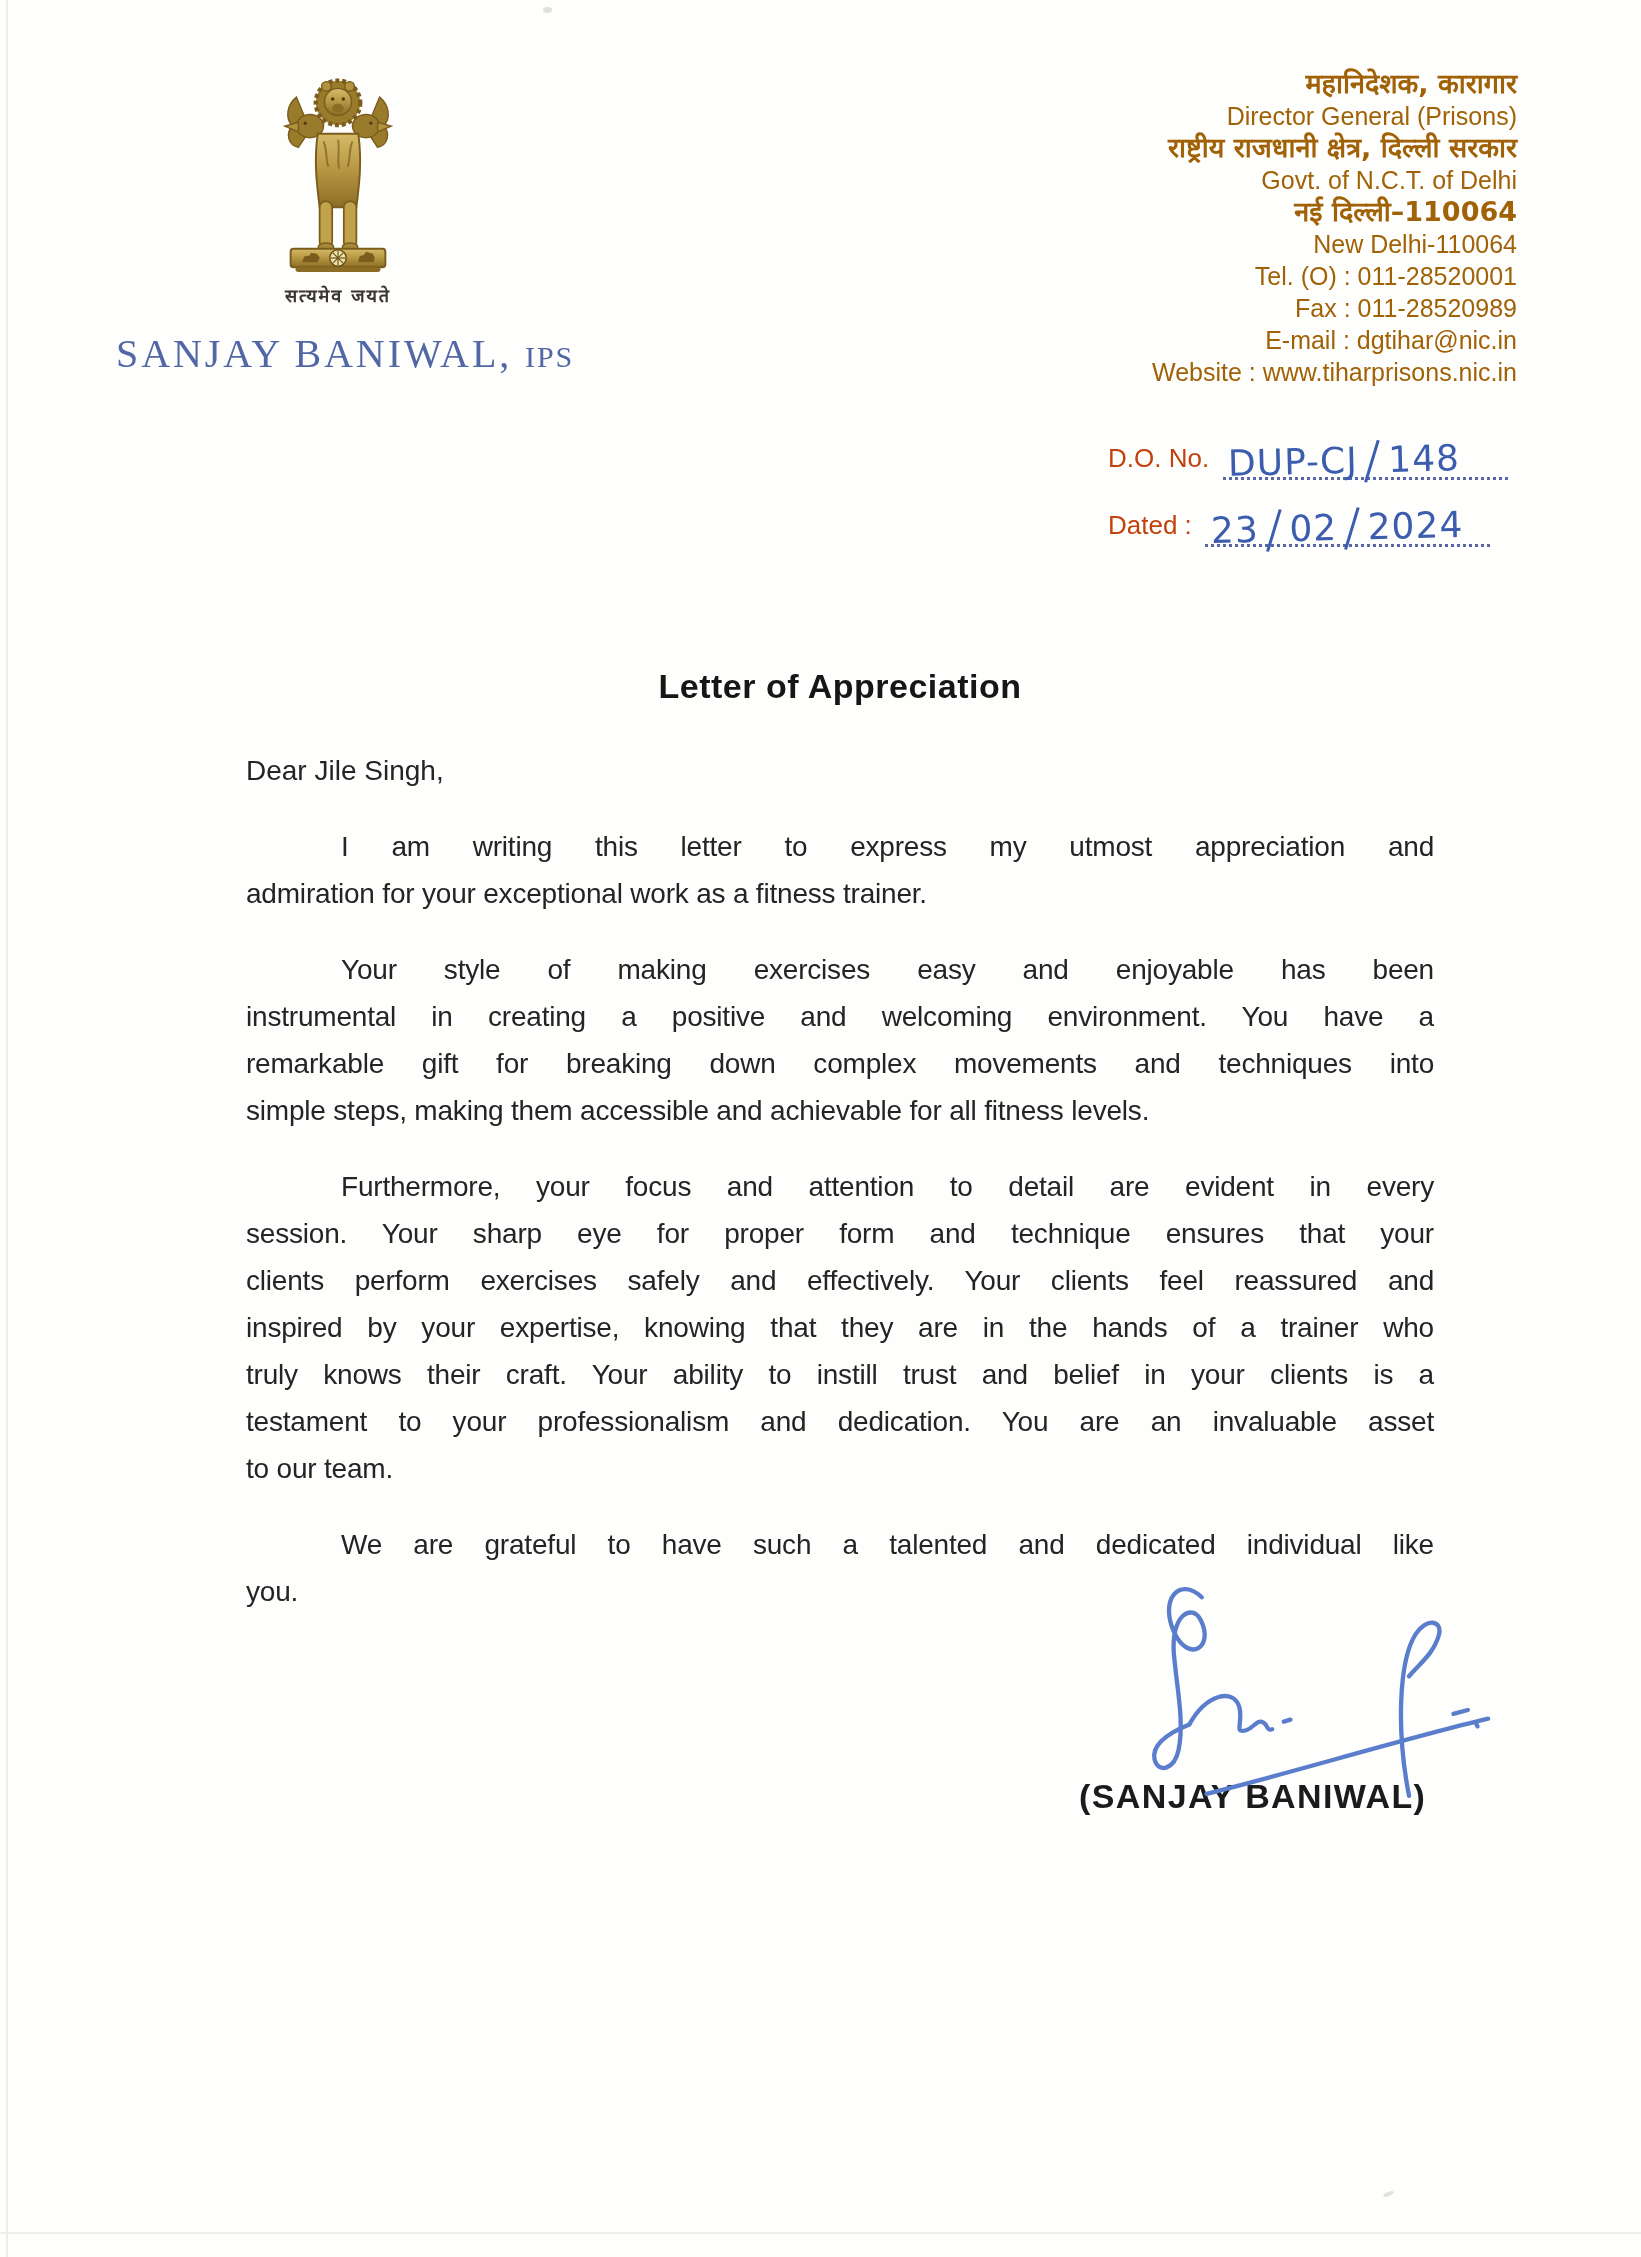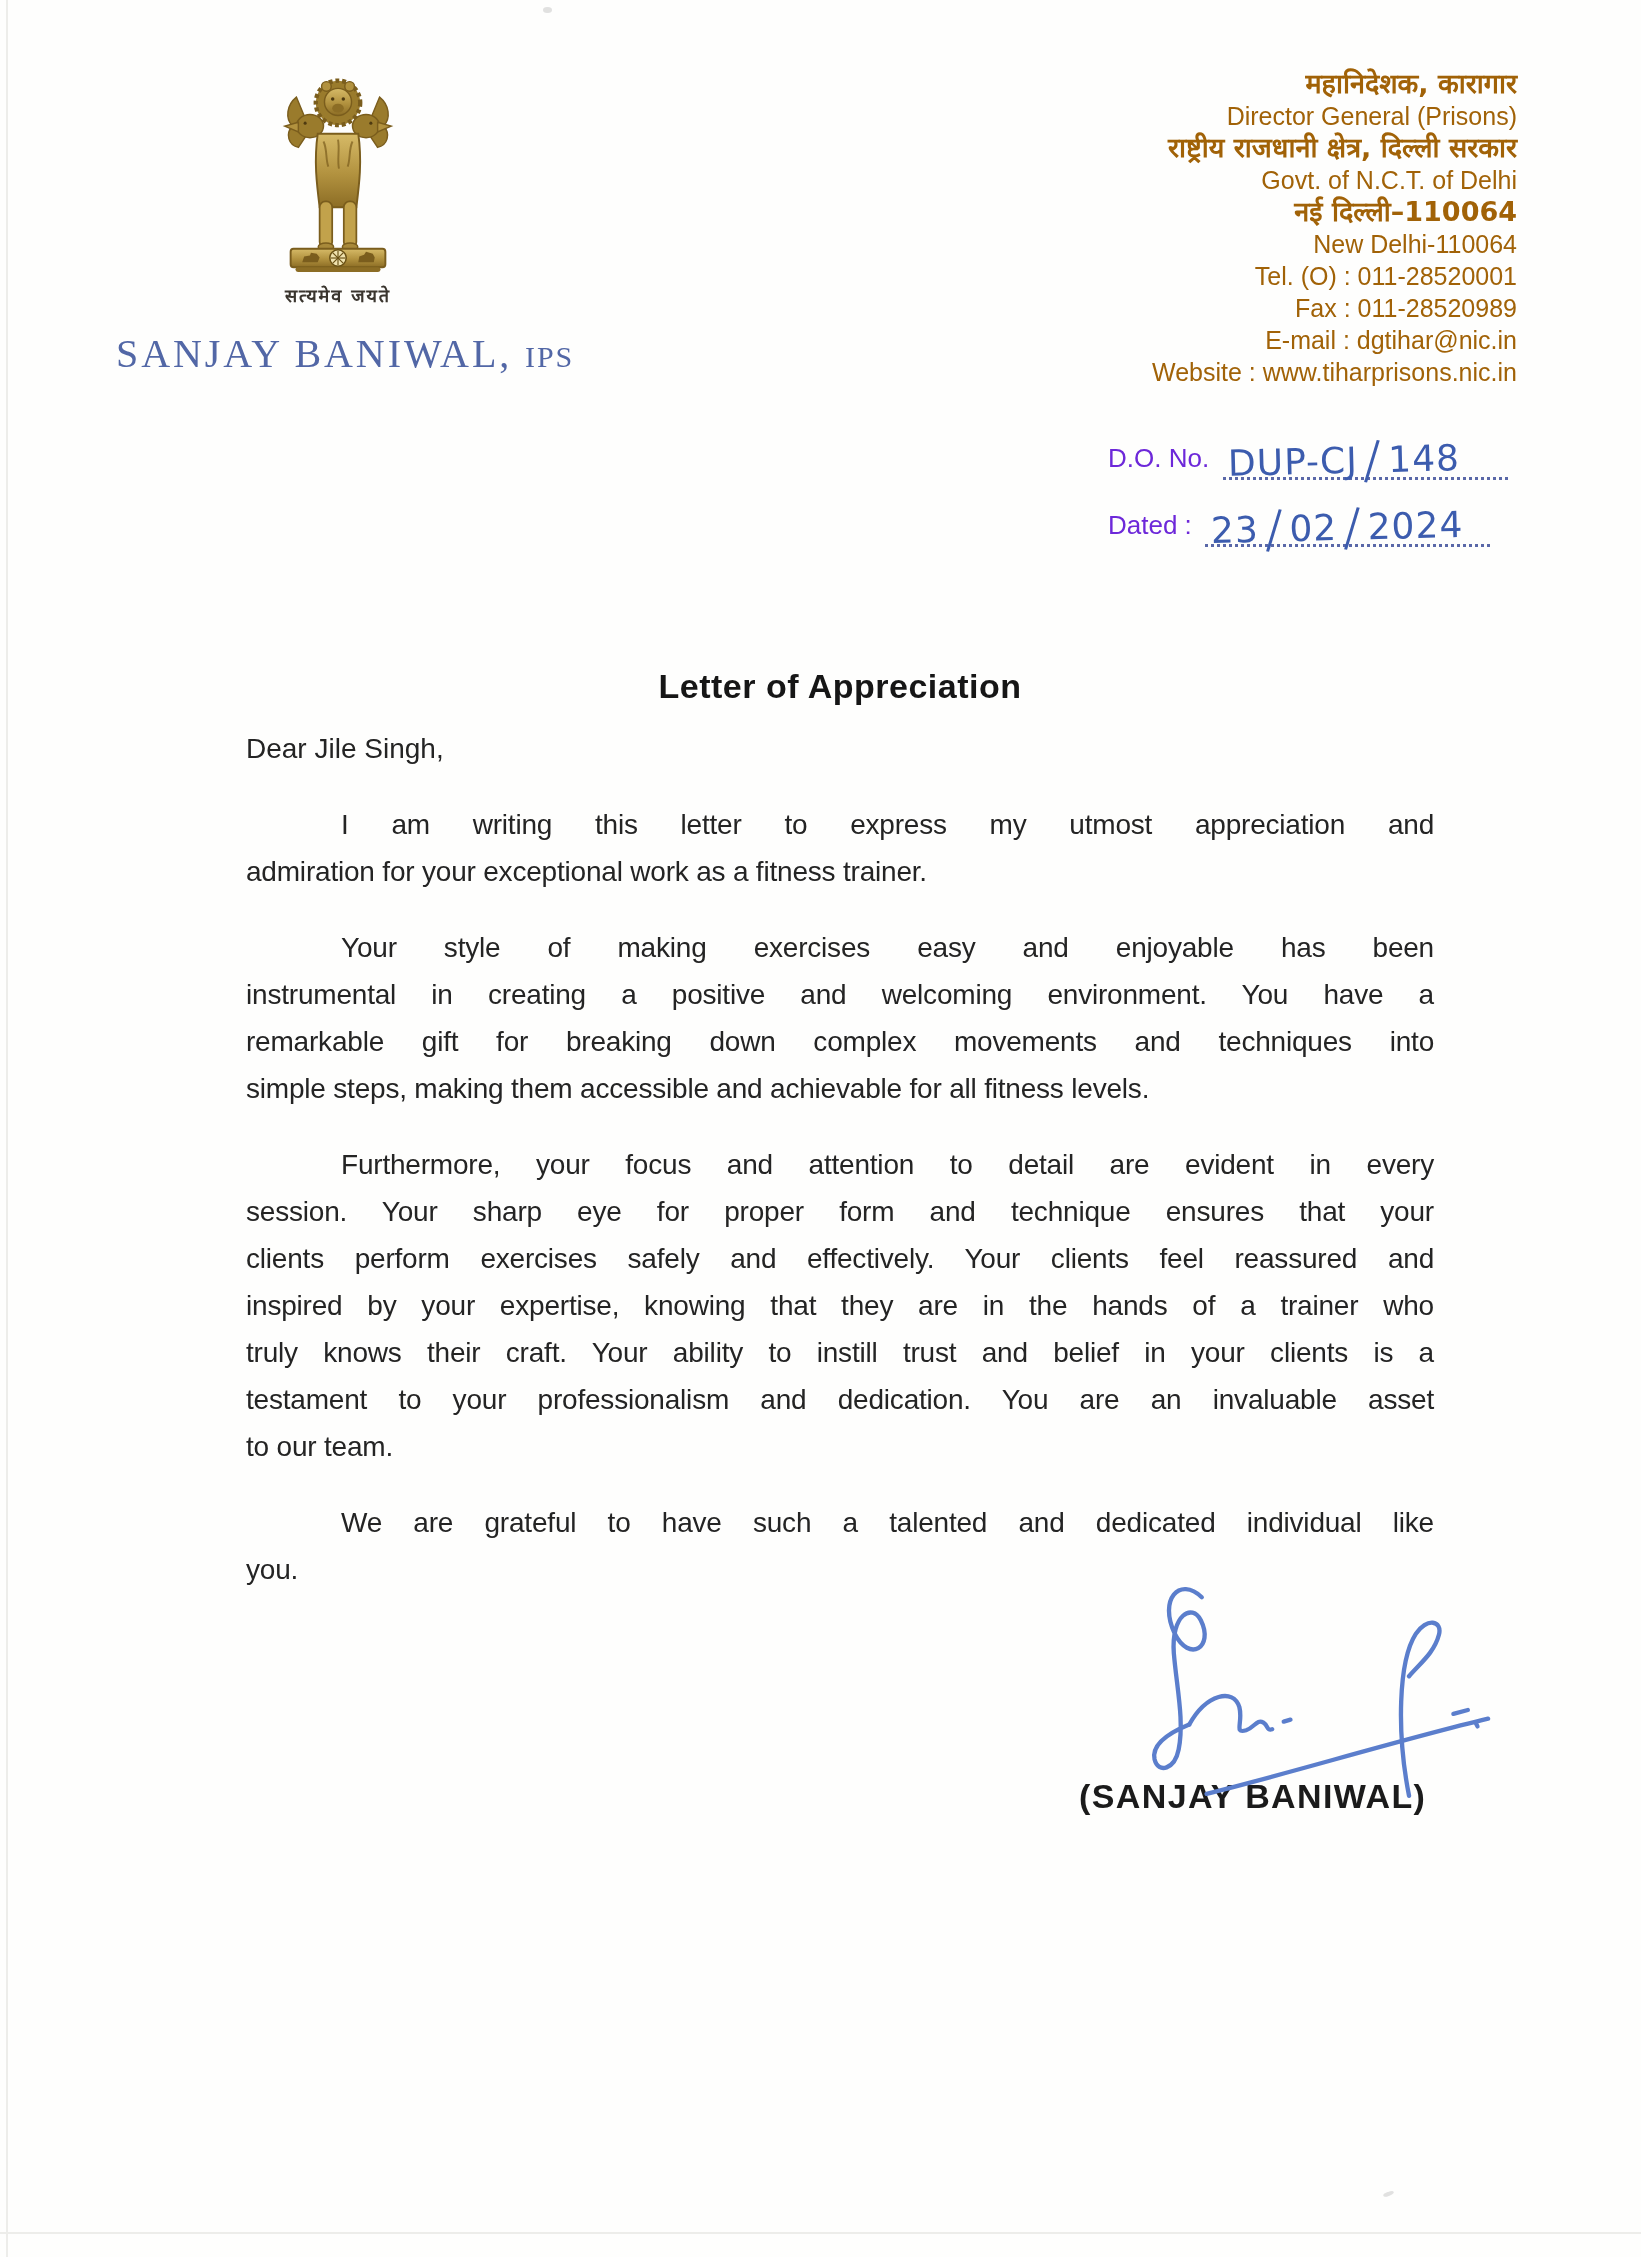--- a/index.html
+++ b/index.html
@@ -31,37 +31,37 @@
   .lh-right {
     position:absolute; right:124px; top:68px; text-align:right;
     color:#a16207; font-size:25px; line-height:32px;
   }
   .lh-right .hi { font-size:27px; font-weight:600; font-family:"DejaVu Sans",sans-serif; }
   .lh-right .b { font-weight:700; }
 
   
   .ref-block { position:absolute; left:1108px; top:436px; }
   .ref-row { display:flex; align-items:flex-end; margin-bottom:23px; }
-  .ref-label { font-size:26px; color:#6d28d9; padding-bottom:5.8px; white-space:nowrap; }
+  .ref-label { font-size:26px; color:#c2410c; padding-bottom:5.8px; white-space:nowrap; }
   .ref-line {
     border-bottom:3.4px dotted #5a68a8; margin-left:13.5px;
     padding:0 13.5px 0 5.8px; min-width:285px; white-space:nowrap;
   }
   .hand {
     display:inline-block; font-family:"DejaVu Sans",sans-serif;
     font-size:36px; color:#3c5cae; letter-spacing:1px;
     transform:rotate(-1.4deg); position:relative; top:3.9px;
   }
   .hslash { display:inline-block; transform:scaleY(1.5) rotate(9deg); margin:0 8.7px; font-weight:400; }
 
   
   .letter-body { position:absolute; left:246px; top:666px; width:1188px; }
   .letter-title {
     text-align:center; font-size:34px; font-weight:700; color:#161616;
-    line-height:41px; margin-bottom:18px; letter-spacing:0.5px;
+    line-height:41px; margin-bottom:40px; letter-spacing:0.5px;
   }
   .salutation { font-size:28px; line-height:47px; }
   .para { margin-top:29px; }
   .bline {
     font-size:28px; line-height:47px; letter-spacing:-0.2px;
     text-align:justify; text-align-last:justify; white-space:normal;
   }
   .bline.last { text-align-last:left; }
   .bline.ind { text-indent:95px; }
 

